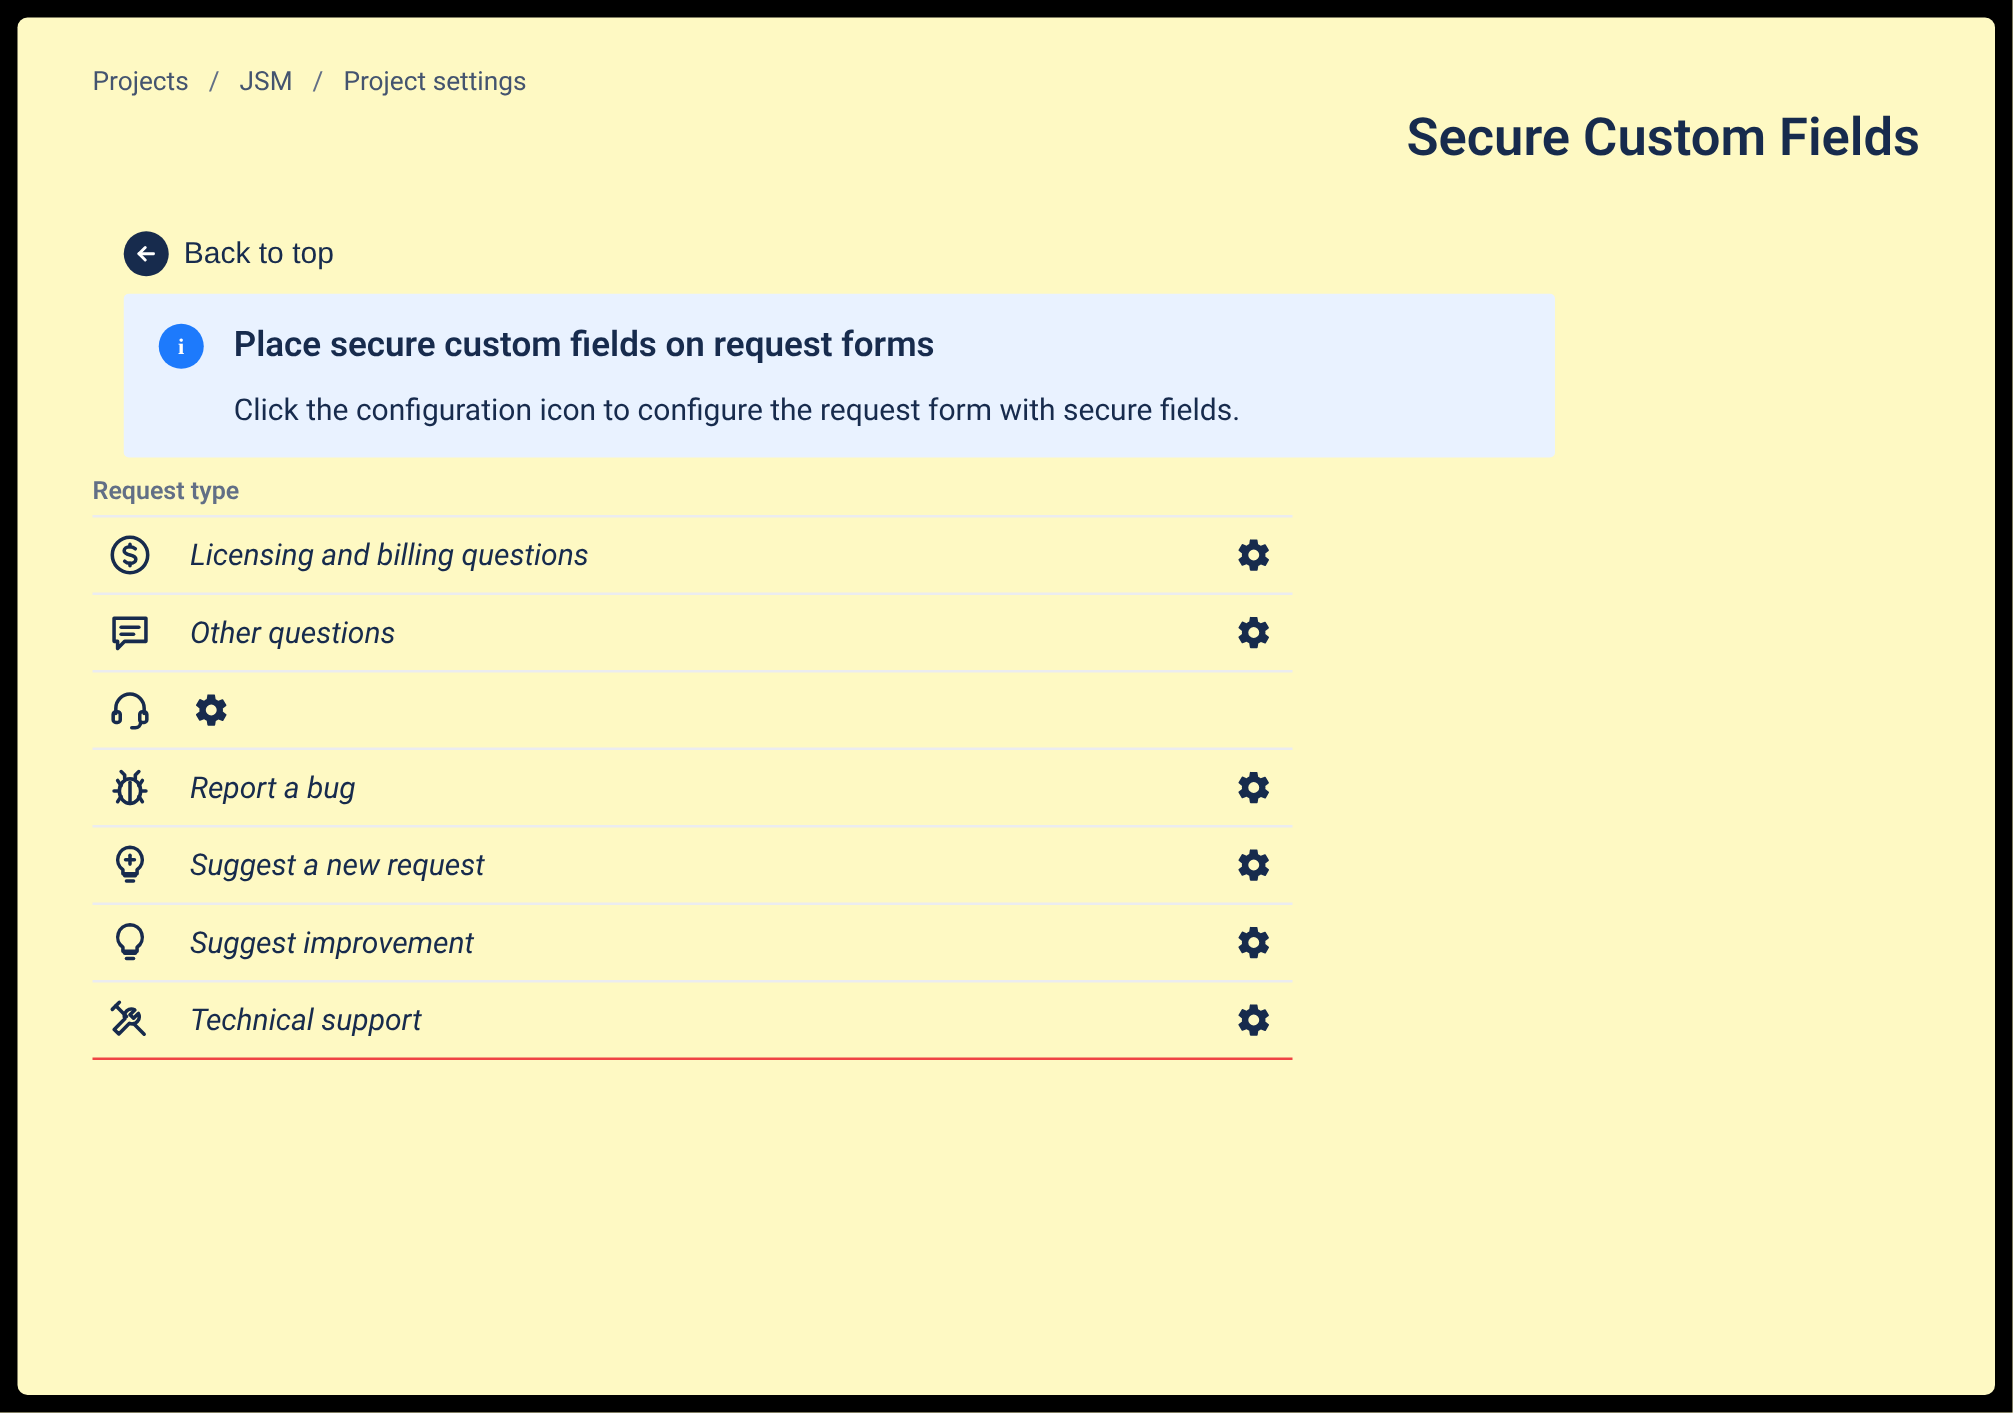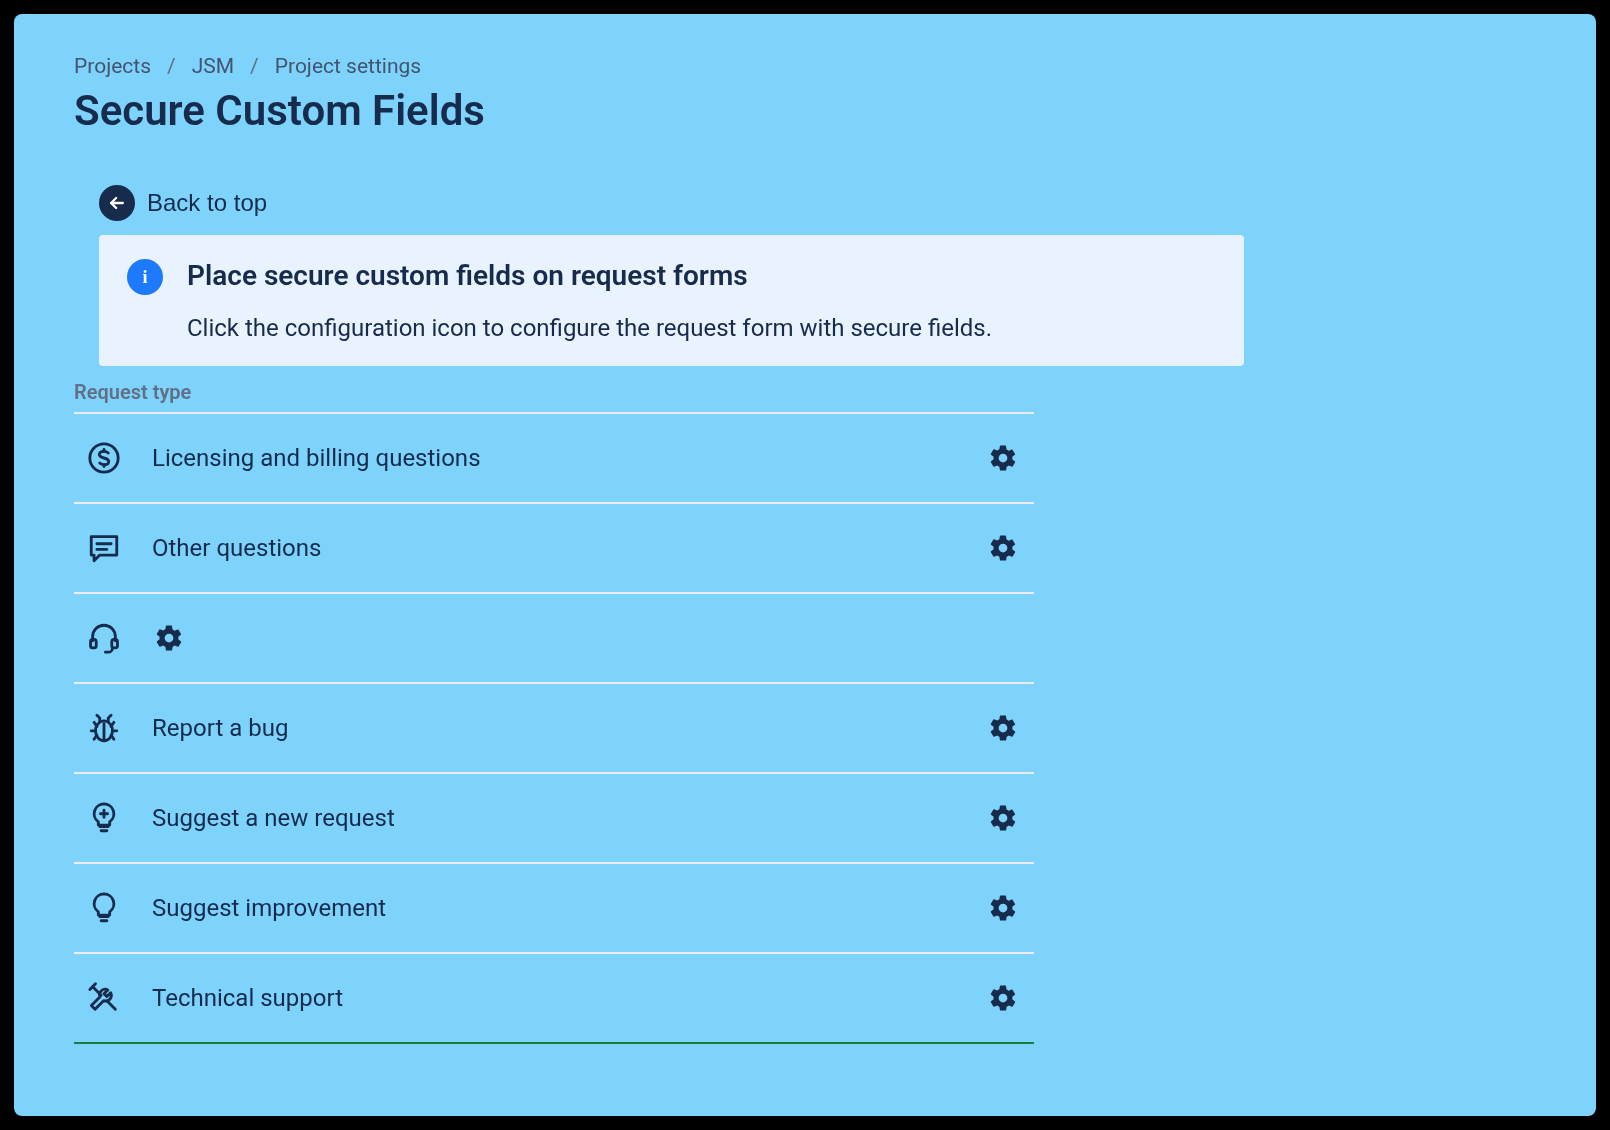--- a/index.html
+++ b/index.html
@@ -8,21 +8,21 @@
       padding: 0;
     }
     body {
       font-family: -apple-system, BlinkMacSystemFont, "Segoe UI", Roboto, "Helvetica Neue", Arial, sans-serif;
       background: #000;
       padding: 14px;
       width: 1610px;
       height: 1130px;
     }
     .frame {
-      background: #7dd3fc;
+      background: #fef9c3;
       width: 100%;
       height: 100%;
       border-radius: 8px;
       padding: 40px 60px;
     }
     .breadcrumb {
       display: flex;
       align-items: center;
       gap: 16px;
       font-size: 21px;
@@ -34,20 +34,21 @@
       text-decoration: none;
     }
     .breadcrumb-sep {
       color: #626f86;
     }
     .page-title {
       font-size: 42px;
       font-weight: 600;
       color: #172b4d;
       margin-bottom: 50px;
+      text-align: right;
     }
     .content {
       padding-left: 25px;
     }
     .back-to-top {
       display: flex;
       align-items: center;
       gap: 12px;
       font-size: 24px;
       font-weight: 500;
@@ -114,25 +115,26 @@
       margin-bottom: 8px;
       margin-left: -25px;
     }
     .table-wrap {
       max-width: 960px;
       margin-left: -25px;
     }
     .req-row {
       display: flex;
       align-items: center;
-      padding: 24px 0;
+      padding: 10px 0;
       border-top: 2px solid #ebecf0;
+      font-style: italic;
     }
     .req-row:last-child {
-      border-bottom: 2px solid #15803d;
+      border-bottom: 2px solid #ef4444;
     }
     .row-icon {
       width: 40px;
       height: 40px;
       margin-left: 10px;
       margin-right: 28px;
       display: flex;
       align-items: center;
       justify-content: center;
       color: #172b4d;

